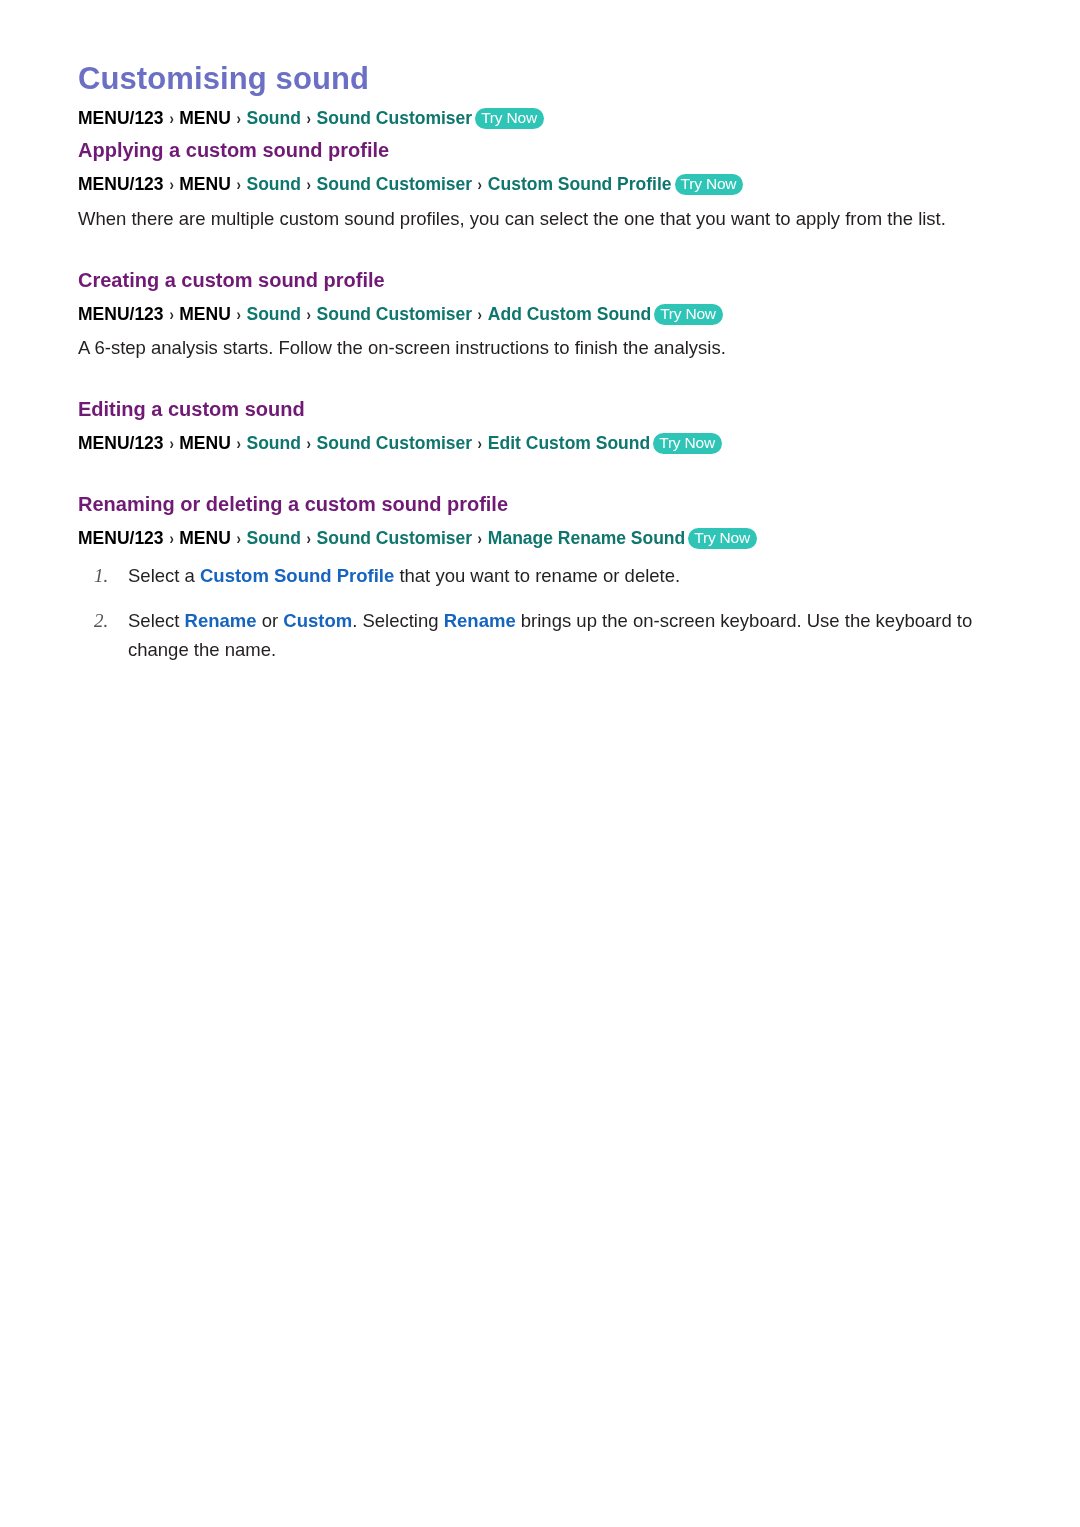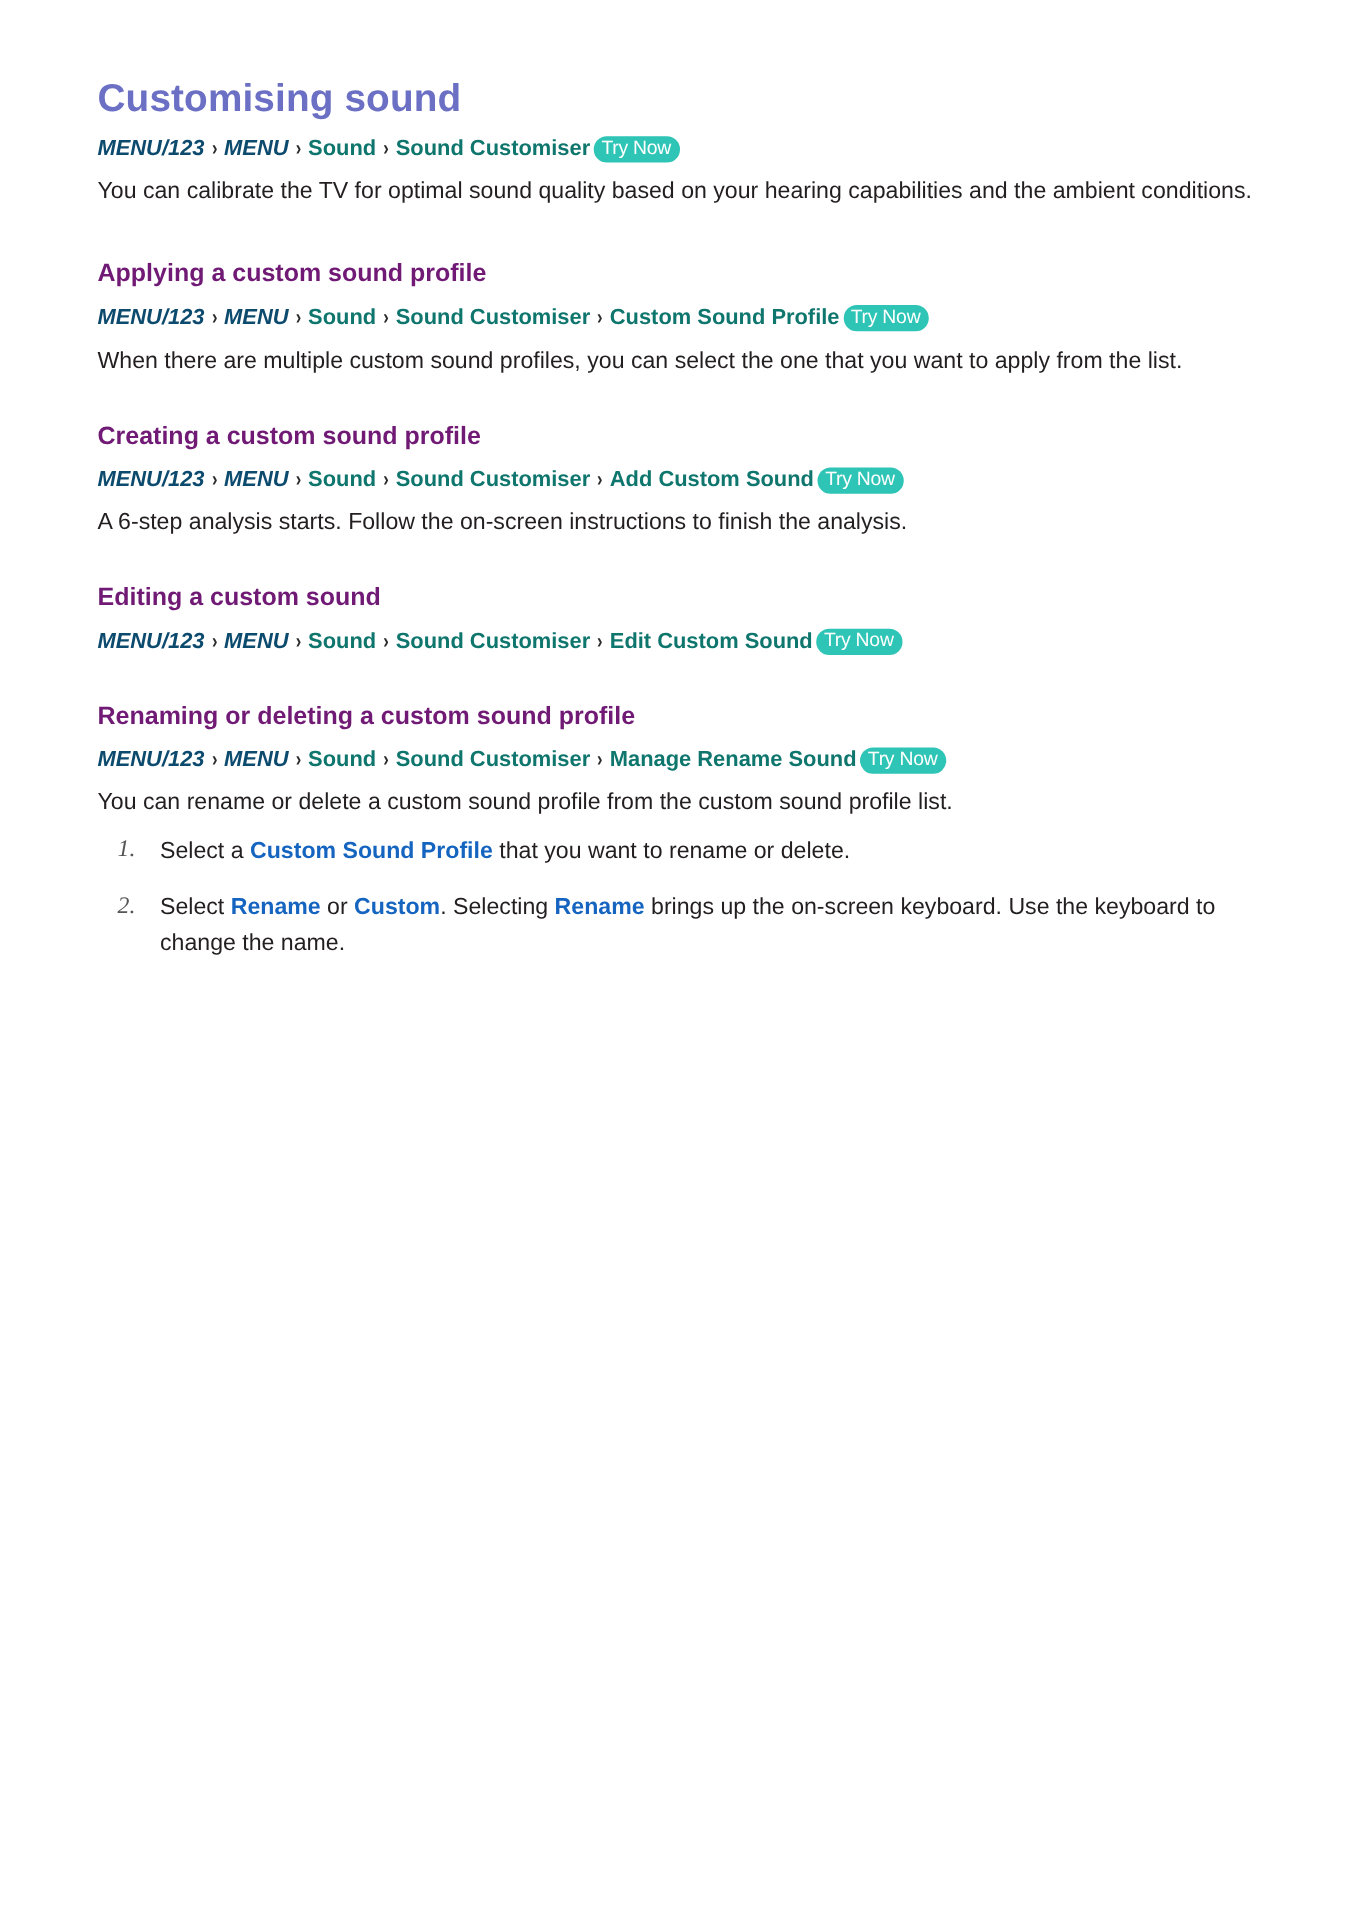--- a/index.html
+++ b/index.html
@@ -42,21 +42,21 @@
   }
 
   
   .breadcrumb {
     font-size: 17.5px;
     font-weight: bold;
     line-height: 1.5;
     margin: 0 0 6px 0;
     white-space: nowrap;
   }
-  .crumb-menu   { color: #0c4a6e; font-style: italic; }
+  .crumb-menu   { color: #000000; }
   .crumb-item   { color: #0f766e; }
   .crumb-sep    {
     color: #2b2b2b;
     font-weight: bold;
     font-size: 17px;
     padding: 0 5px;
     display: inline-block;
     transform: scaleX(0.78);
   }
   .try-now {
@@ -115,21 +115,20 @@
 <body>
 
 <div class="page">
 
   <h1 class="page-title">Customising sound</h1>
 
   <div class="breadcrumb">
     <span class="crumb-menu">MENU/123</span><span class="crumb-sep">›</span><span class="crumb-menu">MENU</span><span class="crumb-sep">›</span><span class="crumb-item">Sound</span><span class="crumb-sep">›</span><span class="crumb-item">Sound Customiser</span><span class="try-now">Try Now</span>
   </div>
 
-  <p class="body-text gap-after-para">You can calibrate the TV for optimal sound quality based on your hearing capabilities and the ambient conditions.</p>
 
   <div class="block">
     <h2 class="section-heading">Applying a custom sound profile</h2>
     <div class="breadcrumb">
       <span class="crumb-menu">MENU/123</span><span class="crumb-sep">›</span><span class="crumb-menu">MENU</span><span class="crumb-sep">›</span><span class="crumb-item">Sound</span><span class="crumb-sep">›</span><span class="crumb-item">Sound Customiser</span><span class="crumb-sep">›</span><span class="crumb-item">Custom Sound Profile</span><span class="try-now">Try Now</span>
     </div>
     <p class="body-text">When there are multiple custom sound profiles, you can select the one that you want to apply from the list.</p>
   </div>
 
   <div class="block">
@@ -145,21 +144,20 @@
     <div class="breadcrumb">
       <span class="crumb-menu">MENU/123</span><span class="crumb-sep">›</span><span class="crumb-menu">MENU</span><span class="crumb-sep">›</span><span class="crumb-item">Sound</span><span class="crumb-sep">›</span><span class="crumb-item">Sound Customiser</span><span class="crumb-sep">›</span><span class="crumb-item">Edit Custom Sound</span><span class="try-now">Try Now</span>
     </div>
   </div>
 
   <div class="block">
     <h2 class="section-heading">Renaming or deleting a custom sound profile</h2>
     <div class="breadcrumb">
       <span class="crumb-menu">MENU/123</span><span class="crumb-sep">›</span><span class="crumb-menu">MENU</span><span class="crumb-sep">›</span><span class="crumb-item">Sound</span><span class="crumb-sep">›</span><span class="crumb-item">Sound Customiser</span><span class="crumb-sep">›</span><span class="crumb-item">Manage Rename Sound</span><span class="try-now">Try Now</span>
     </div>
-    <p class="body-text">You can rename or delete a custom sound profile from the custom sound profile list.</p>
 
     <ol class="num-list">
       <li>
         <span class="marker">1.</span><span>Select a </span><span class="hl">Custom Sound Profile</span><span> that you want to rename or delete.</span>
       </li>
       <li>
         <span class="marker">2.</span><span>Select </span><span class="hl">Rename</span><span> or </span><span class="hl">Custom</span><span>. Selecting </span><span class="hl">Rename</span><span> brings up the on-screen keyboard. Use the keyboard to change the name.</span>
       </li>
     </ol>
   </div>

